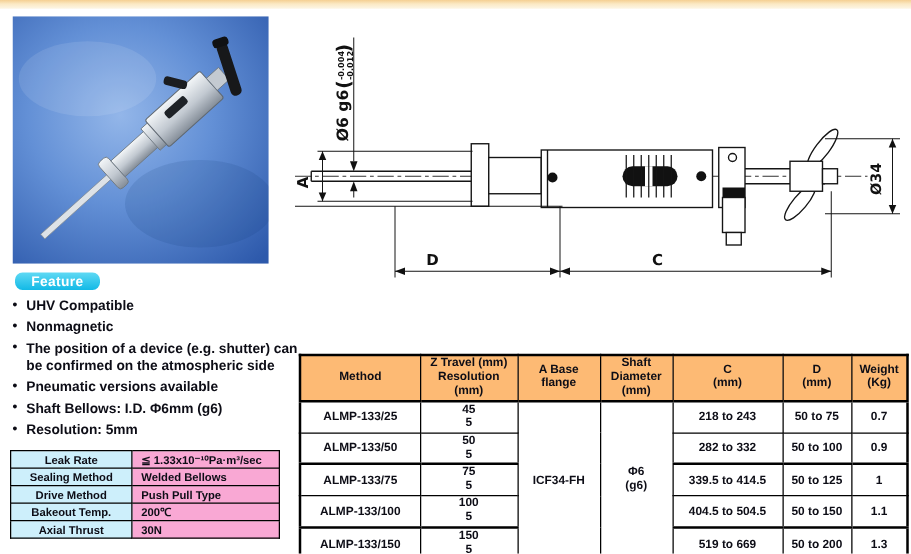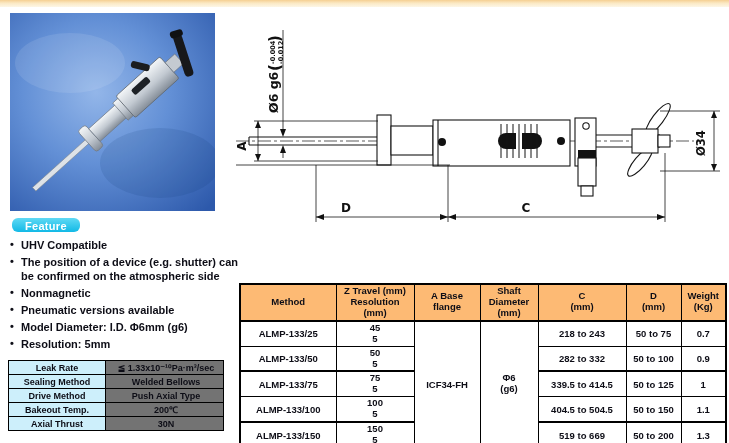--- a/index.html
+++ b/index.html
@@ -18,21 +18,21 @@
                  color:#fff;font-size:11px;font-weight:bold;letter-spacing:.3px;}
   #feature-list{position:absolute;left:10px;top:238px;width:234px;margin:0;padding:0;
                 list-style:none;font-size:11px;font-weight:bold;line-height:1.28;}
   #feature-list li{position:relative;padding-left:11px;margin-bottom:3px;}
   #feature-list li::before{content:"\2022";position:absolute;left:0;top:-1px;}
   
   #spec-table{position:absolute;left:8px;top:360px;width:216px;border-collapse:collapse;
               table-layout:fixed;font-size:9px;font-weight:bold;border:1px solid #7f1d1d;}
   #spec-table td{border:1px solid #000;height:13px;padding:0 4px;vertical-align:middle;}
   #spec-table td.spec-label{width:88px;background:#cdeffb;text-align:center;}
-  #spec-table td.spec-value{text-align:center;padding-left:7px;background:#737373;}
+  #spec-table td.spec-value{text-align:left;padding-left:7px;background:#f9a8d4;}
   
   #model-table{position:absolute;left:239px;top:283px;width:486px;border-collapse:collapse;
                table-layout:fixed;font-size:9.5px;font-weight:bold;border:2px solid #000;}
   #model-table th,#model-table td{border:1px solid #000;text-align:center;vertical-align:middle;padding:1px 2px;}
   #model-table thead th{background:#fdba74;height:24px;border-bottom:2px solid #000;}
   #model-table tbody tr{height:25px;padding-left:12px;}
   #model-table tr.thick-top td{border-top:2px solid #000;}
   .header-line,.cell-line{line-height:1.15;}
 </style>
 </head>
@@ -170,40 +170,40 @@
     </g>
     <text transform="translate(18,130) rotate(-90)" font-size="12" font-weight="bold" text-anchor="middle">A</text>
     <text x="118" y="196" font-size="12" font-weight="bold" text-anchor="middle">D</text>
     <text x="298" y="196" font-size="12" font-weight="bold" text-anchor="middle">C</text>
     <text transform="translate(477,140) rotate(-90)" font-size="11.5" font-weight="bold">Ø34</text>
   </svg>
 
   <div id="feature-badge">Feature</div>
   <ul id="feature-list">
       <li>UHV Compatible</li>
+      <li>Nonmagnetic</li>
       <li>The position of a device (e.g. shutter) can be confirmed on the atmospheric side</li>
-      <li>Nonmagnetic</li>
       <li>Pneumatic versions available</li>
-      <li>Model Diameter: I.D. Φ6mm (g6)</li>
+      <li>Shaft Bellows: I.D. Φ6mm (g6)</li>
       <li>Resolution: 5mm</li>
     </ul>
 
   <table id="spec-table">
     <tbody>
         <tr>
           <td class="spec-label">Leak Rate</td>
           <td class="spec-value">≦ 1.33x10⁻¹⁰Pa·m³/sec</td>
         </tr>
         <tr>
           <td class="spec-label">Sealing Method</td>
           <td class="spec-value">Welded Bellows</td>
         </tr>
         <tr>
           <td class="spec-label">Drive Method</td>
-          <td class="spec-value">Push Axial Type</td>
+          <td class="spec-value">Push Pull Type</td>
         </tr>
         <tr>
           <td class="spec-label">Bakeout Temp.</td>
           <td class="spec-value">200℃</td>
         </tr>
         <tr>
           <td class="spec-label">Axial Thrust</td>
           <td class="spec-value">30N</td>
         </tr>
       </tbody>

